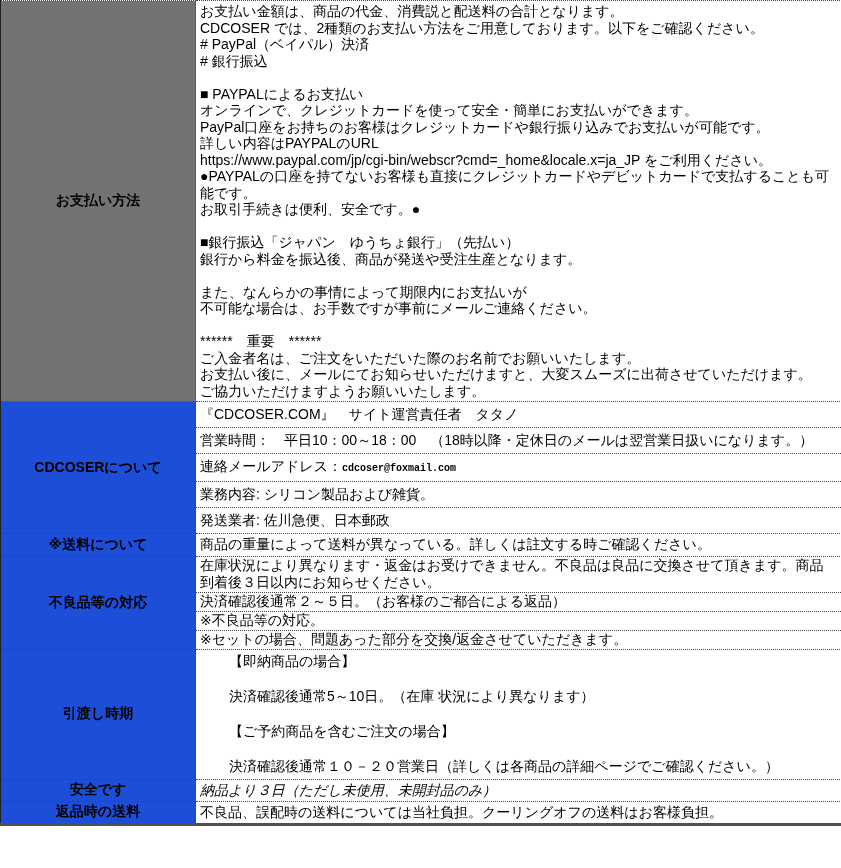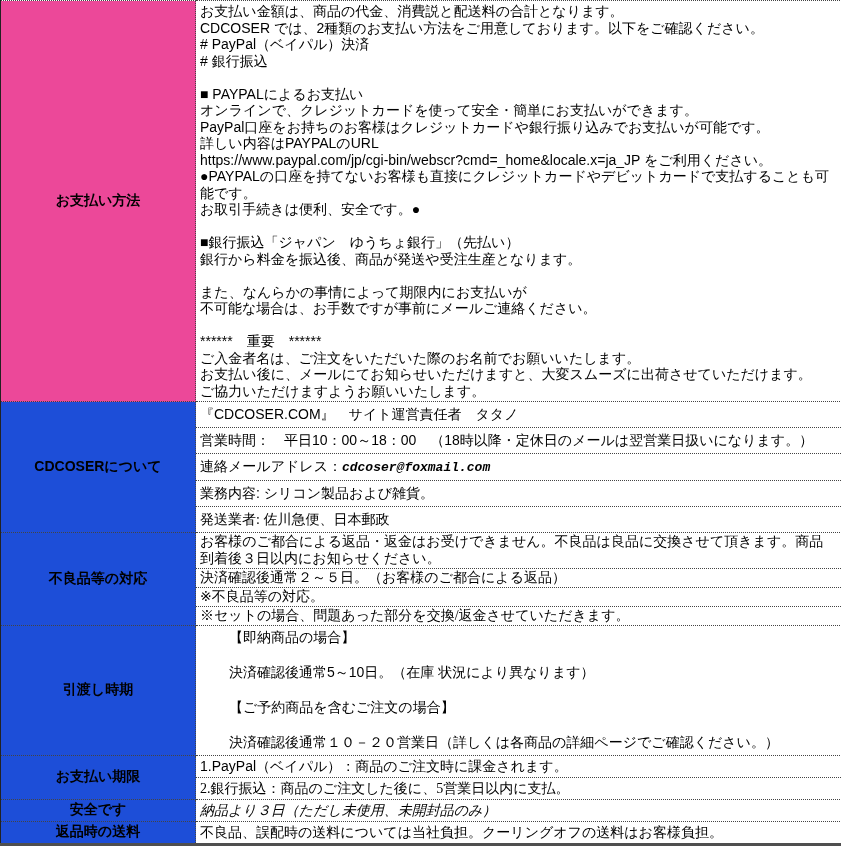--- a/index.html
+++ b/index.html
@@ -13,37 +13,37 @@
     border-left:1px solid #222222;
     border-right:1px dotted #444444;
     border-bottom:3px solid #4f4f4f;
   }
   .row  { display:table-row; }
   .cell { display:table-cell; border:1px dotted #444444; vertical-align:top; box-sizing:border-box;margin-top:12px; }
   .label {
     width:195px; text-align:center; vertical-align:middle;
     font-weight:bold; background:#1d4ed8; padding:1px 2px;
   }
-  .label.white { background:#ec4899; }
+  .label.white { background:#737373; }
   .content { padding:0; }
   .pad   { padding:2px 4px; line-height:17px; }
   .pre   { white-space:pre-wrap; line-height:16.5px; padding:2px 4px; }
   .pre2  { white-space:pre-wrap; line-height:17.5px; padding:3px 4px; }
   .h-payment  { height:397px; }
   .h-delivery { height:123px;padding-left:33px; }
   .h-r3 { height:21px; }
   .h-r4 { height:23px; }
   .h-r8 { height:20px;font-style:italic; }
   .h-r9 { height:15px; }
   .subrow      { border-bottom:1px dotted #444444; line-height:17px; }
-  .subrow:last-child { border-bottom:none;font-family:Liberation Serif, serif; }
+  .subrow:last-child { border-bottom:none; }
   .subrow.lg    { padding:4px 4px; }
   .subrow.md    { padding:2px 4px; }
   .subrow.tight { padding:0 4px 1px 4px; }
-  .email { font-weight:bold; font-family:"Liberation Mono","DejaVu Sans Mono",monospace; font-size:13px;font-style:italic; }
+  .email { font-weight:bold; font-family:"Liberation Mono","DejaVu Sans Mono",monospace; font-size:10px; }
 </style>
 </head>
 <body>
 
 <div class="shop-table">
 
   <div class="row">
     <div class="cell label white">お支払い方法</div>
     <div class="cell content pre h-payment">お支払い金額は、商品の代金、消費説と配送料の合計となります。
 CDCOSER では、2種類のお支払い方法をご用意しております。以下をご確認ください。
@@ -75,49 +75,46 @@
     <div class="cell content">
       <div class="subrow lg">『CDCOSER.COM』　サイト運営責任者　タタノ</div>
       <div class="subrow lg">営業時間：　平日10：00～18：00　（18時以降・定休日のメールは翌営業日扱いになります。）</div>
       <div class="subrow lg"><span>連絡メールアドレス：</span><span class="email">cdcoser@foxmail.com</span></div>
       <div class="subrow lg">業務内容: シリコン製品および雑貨。</div>
       <div class="subrow lg">発送業者: 佐川急便、日本郵政</div>
     </div>
   </div>
 
 
+  <div class="row">
+    <div class="cell label">※送料について</div>
+    <div class="cell content pad h-r4">商品の重量によって送料が異なっている。詳しくは註文する時ご確認ください。</div>
+  </div>
 
   <div class="row">
     <div class="cell label">不良品等の対応</div>
     <div class="cell content">
-      <div class="subrow tight">お客様のご都合による返品・返金はお受けできません。不良品は良品に交換させて頂きます。商品到着後３日以内にお知らせください。</div>
+      <div class="subrow tight">在庫状況により異なります・返金はお受けできません。不良品は良品に交換させて頂きます。商品到着後３日以内にお知らせください。</div>
       <div class="subrow tight">決済確認後通常２～５日。（お客様のご都合による返品）</div>
       <div class="subrow tight">※不良品等の対応。</div>
       <div class="subrow tight">※セットの場合、問題あった部分を交換/返金させていただきます。</div>
     </div>
   </div>
 
   <div class="row">
     <div class="cell label">引渡し時期</div>
     <div class="cell content pre2 h-delivery">【即納商品の場合】
 
 決済確認後通常5～10日。（在庫 状況により異なります）
 
 【ご予約商品を含むご注文の場合】
 
 決済確認後通常１０－２０営業日（詳しくは各商品の詳細ページでご確認ください。）</div>
   </div>
 
-  <div class="row">
-    <div class="cell label">お支払い期限</div>
-    <div class="cell content">
-      <div class="subrow md">1.PayPal（ベイパル）：商品のご注文時に課金されます。</div>
-      <div class="subrow md">2.銀行振込：商品のご注文した後に、5営業日以内に支払。</div>
-    </div>
-  </div>
 
   <div class="row">
     <div class="cell label">安全です</div>
     <div class="cell content pad h-r8">納品より３日（ただし未使用、未開封品のみ）</div>
   </div>
 
   <div class="row">
     <div class="cell label">返品時の送料</div>
     <div class="cell content pad h-r9">不良品、誤配時の送料については当社負担。クーリングオフの送料はお客様負担。</div>
   </div>

